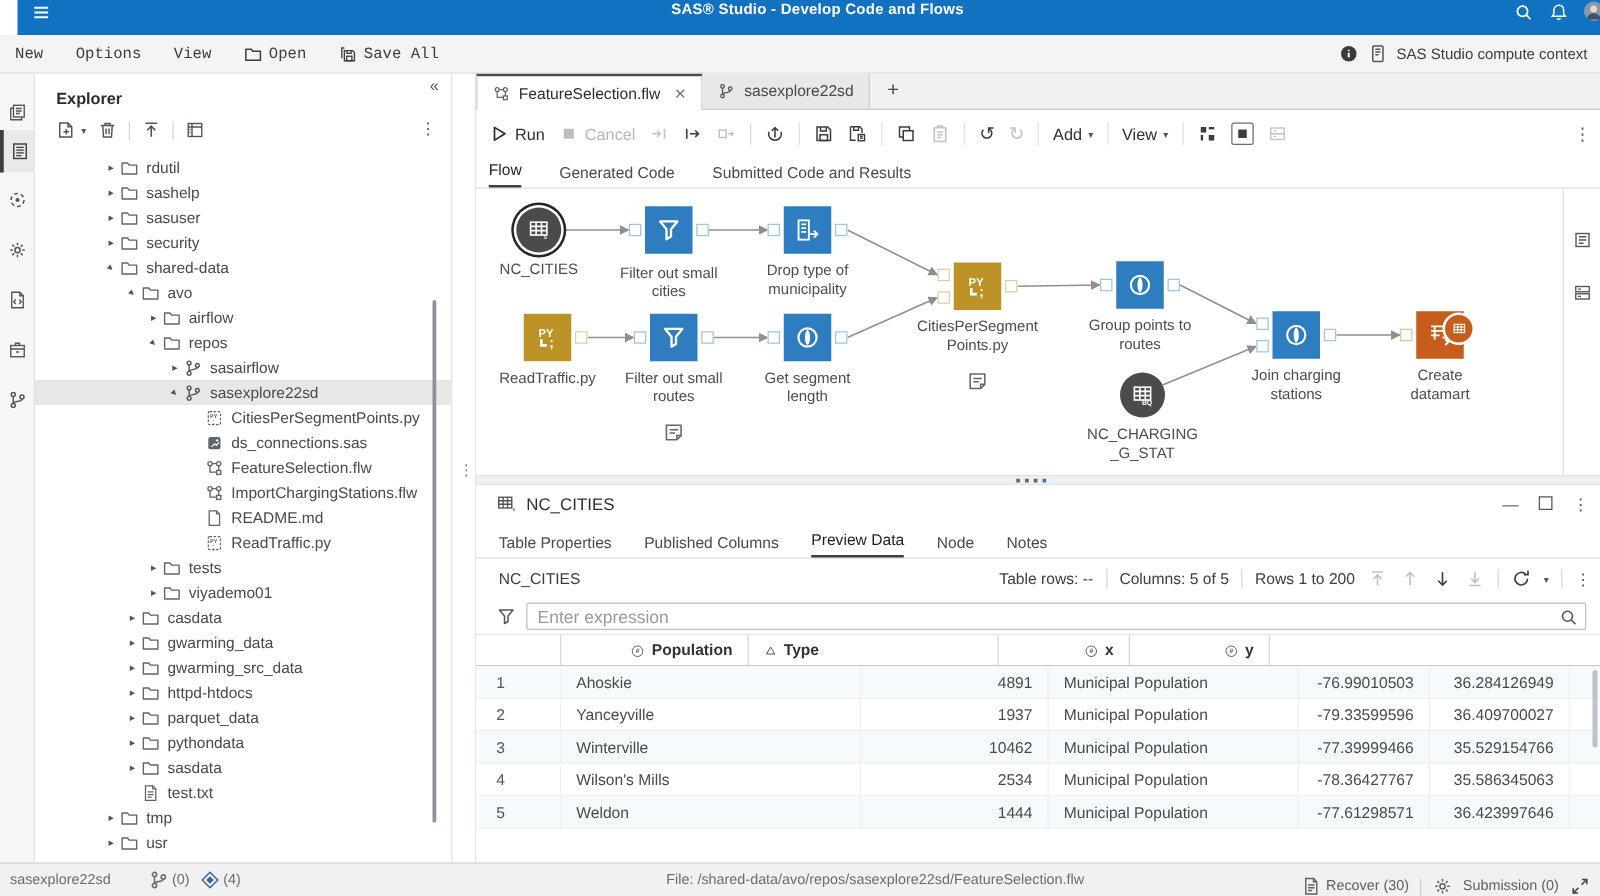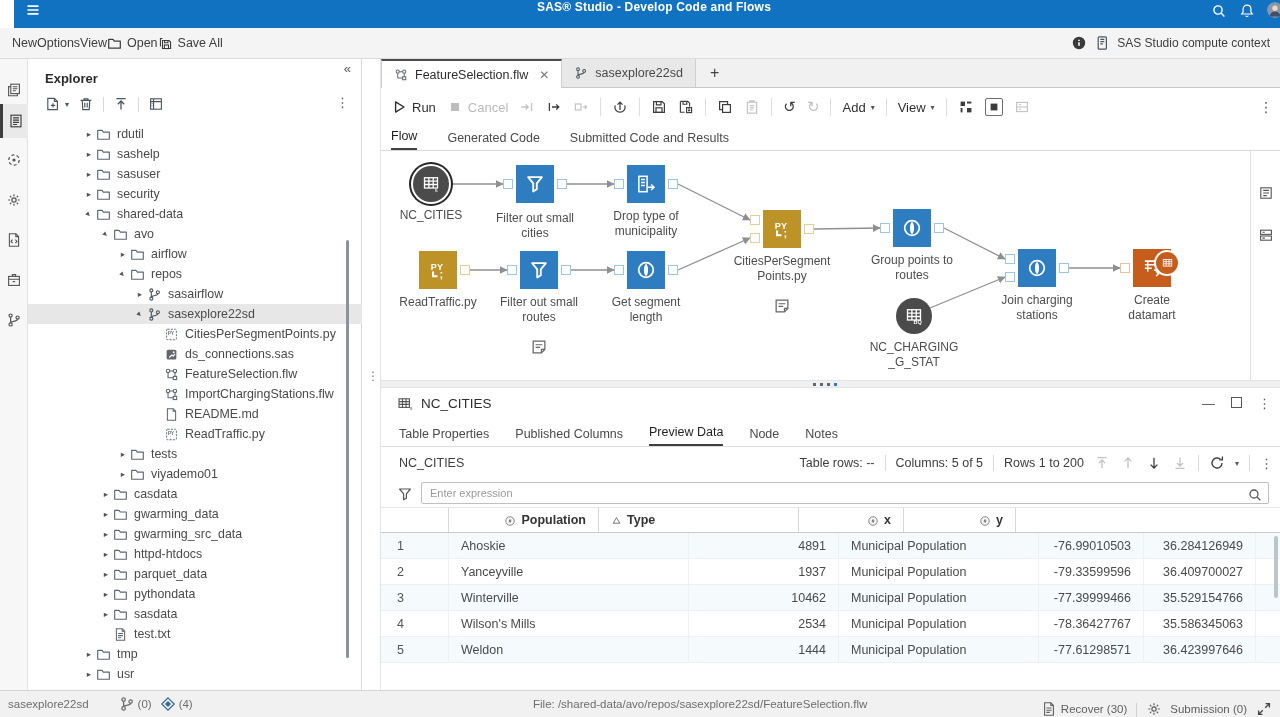--- a/index.html
+++ b/index.html
@@ -13,21 +13,21 @@
   #topbar{position:absolute;left:14px;top:0;width:1280px;height:28px;background:#1272c2;display:flex;align-items:flex-start;}
   #topbar .hamb{margin-left:9px;width:20px;height:20px;display:flex;align-items:center;justify-content:center;cursor:pointer;}
   #topbar .ttl{position:absolute;left:0;right:0;text-align:center;color:#fff;font-size:12px;font-weight:700;letter-spacing:.2px;}
   #topbar .t-right{position:absolute;right:6px;display:flex;align-items:center;gap:12px;}
   .avatar{position:relative;width:21px;height:21px;border-radius:50%;overflow:visible;display:inline-block;}
   .avatar svg{width:21px;height:21px;border-radius:50%;}
   .avatar .dot{position:absolute;right:-1px;top:-1px;width:5px;height:5px;border-radius:50%;background:#fff;}
 
   
   #menubar{position:absolute;left:0;top:28px;width:1280px;height:31px;background:#f4f4f4;border-bottom:1px solid #dcdcdc;box-sizing:border-box;display:flex;align-items:center;font-size:12.5px;color:#3d3d3d;}
-  #menu-items{display:flex;align-items:center;margin-left:12px;}
+  #menu-items{display:flex;align-items:center;gap:26px;margin-left:12px;font-family:Liberation Mono, monospace;}
   .mitem{display:flex;align-items:center;gap:5px;cursor:pointer;white-space:nowrap;}
   #menubar .m-right{position:absolute;right:10px;display:flex;align-items:center;gap:7px;font-size:12px;color:#3d3d3d;}
 
   
   #rail{position:absolute;left:0;top:59px;width:28px;height:631px;background:#f7f7f7;border-right:1px solid #e2e2e2;box-sizing:border-box;}
   .rail-item{position:absolute;left:0;width:28px;height:34px;display:flex;align-items:center;justify-content:center;cursor:pointer;}
   .rail-item.selected{background:#e9e9e9;border-left:3px solid #3d3d3d;box-sizing:border-box;}
 
   
   #explorer{position:absolute;left:28px;top:59px;width:334px;height:631px;background:#fff;border-right:1px solid #dadada;box-sizing:border-box;}
@@ -106,21 +106,21 @@
   #phead .pctl span{cursor:pointer;}
   #phead .maxi{display:inline-block;width:9px;height:9px;border:1.3px solid #555;}
   #ptabs{position:absolute;left:0;top:31px;width:900px;height:28px;border-bottom:1px solid #ddd;box-sizing:border-box;display:flex;align-items:flex-end;gap:26px;padding-left:18px;font-size:12.5px;color:#4a4a4a;}
   #ptoolbar{position:absolute;left:0;top:59px;width:900px;height:32px;display:flex;align-items:center;font-size:12.5px;color:#3d3d3d;}
   #ptoolbar .tname{margin-left:18px;}
   #ptoolbar .pright{position:absolute;right:8px;display:flex;align-items:center;gap:10px;}
   #ptoolbar .sep{width:1px;height:16px;background:#d9d9d9;}
   #pfilter{position:absolute;left:0;top:91px;width:900px;height:28px;display:flex;align-items:center;}
   #pfilter .funnel{margin-left:16px;color:#555;}
   #pfilter .fwrap{position:relative;margin-left:8px;width:848px;}
-  #pfilter input{width:100%;height:22px;box-sizing:border-box;border:1px solid #bfbfbf;border-radius:2px;font-size:11px;font-family:"Liberation Sans",sans-serif;color:#333;padding:0 26px 0 8px;outline:none;}
+  #pfilter input{width:100%;height:22px;box-sizing:border-box;border:1px solid #bfbfbf;border-radius:2px;font-size:14px;font-family:"Liberation Sans",sans-serif;color:#333;padding:0 26px 0 8px;outline:none;}
   #pfilter input::placeholder{color:#9a9a9a;}
   #pfilter .mag{position:absolute;right:6px;top:3px;color:#555;}
   #pgrid{position:absolute;left:0;top:119px;width:900px;}
   .ghead{display:flex;height:26px;border-bottom:1px solid #c9c9c9;border-top:1px solid #e6e6e6;box-sizing:border-box;font-weight:700;font-size:12.5px;color:#333;}
   .ghead .gc{border-right:1px solid #d8d8d8;}
   .gc{display:flex;align-items:center;box-sizing:border-box;padding:0 12px;gap:5px;overflow:hidden;white-space:nowrap;}
   .gc.r{justify-content:flex-end;}
   .grow{display:flex;height:26px;border-bottom:1px solid #edf1f4;box-sizing:border-box;font-size:12.5px;color:#4a4a4a;}
   .grow .gc{border-right:1px solid #f0f0f0;}
   .grow.alt{background:#f5fafd;}

